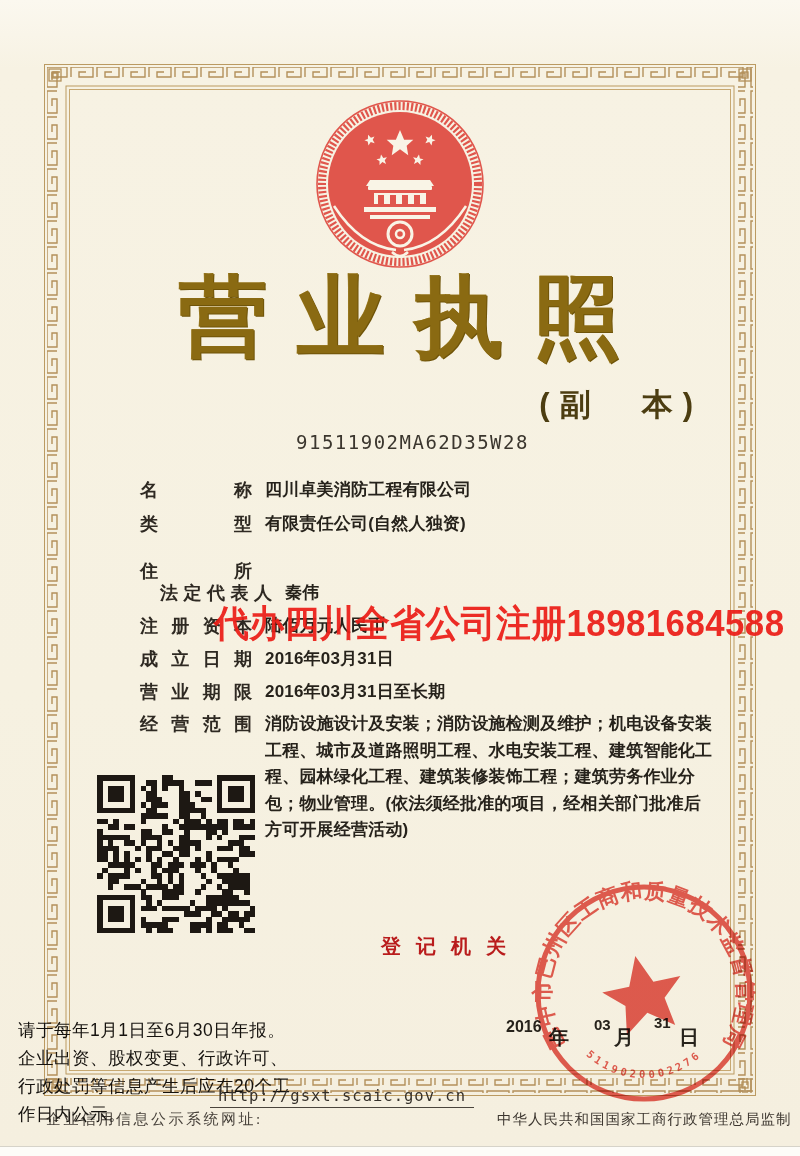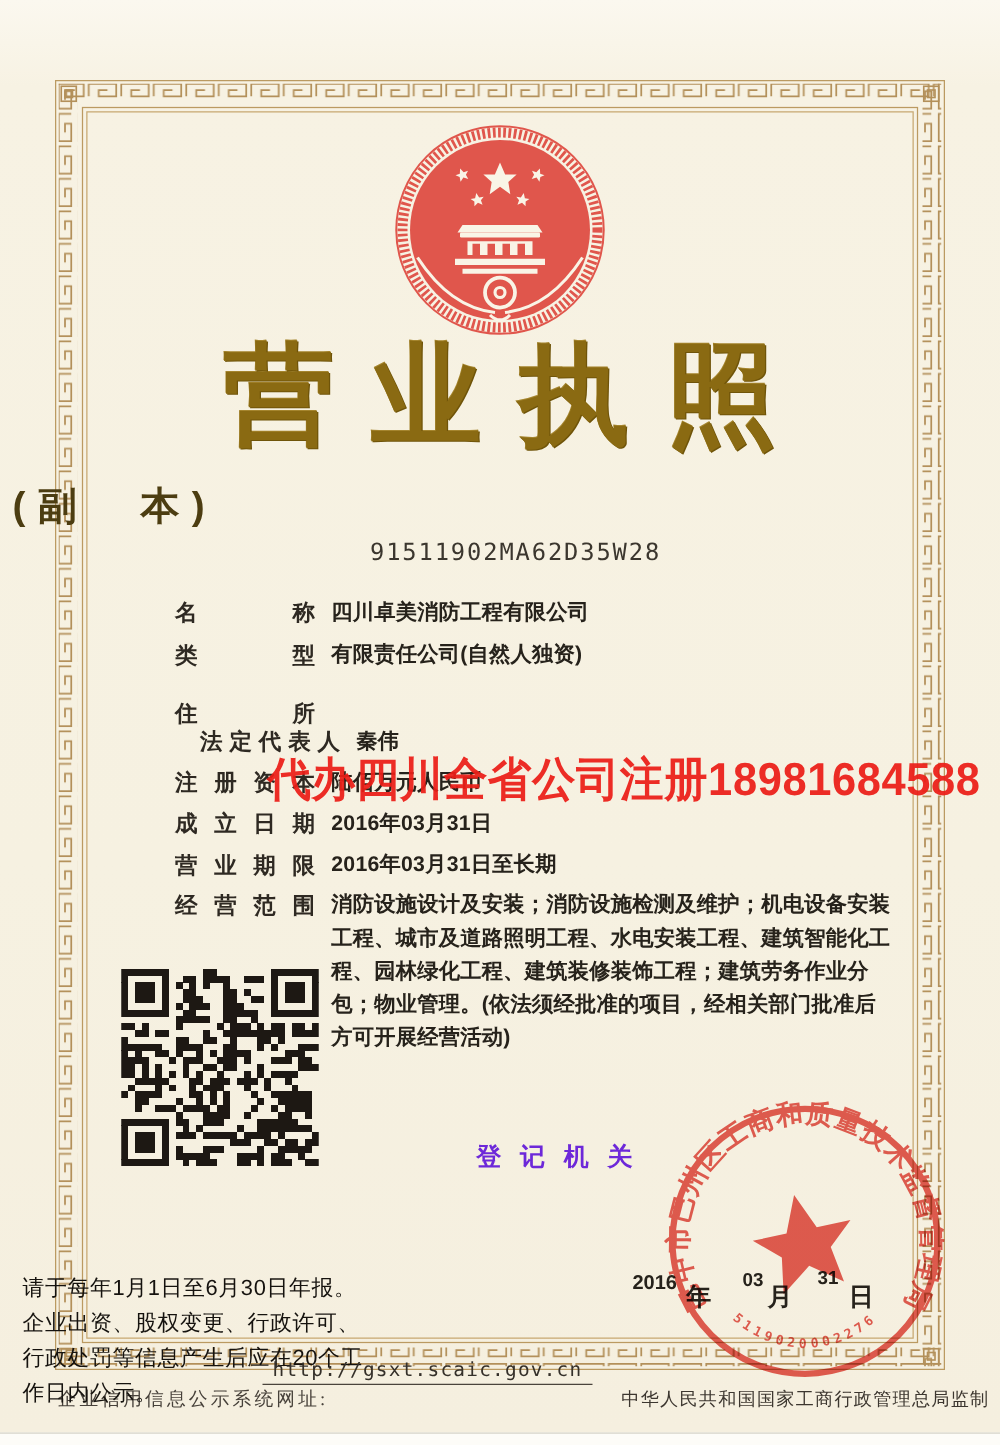--- a/index.html
+++ b/index.html
@@ -16,21 +16,21 @@
   .frame-svg{position:absolute;left:44px;top:64px;}
   .emblem{position:absolute;left:312px;top:100px;}
   .doc-title{
     position:absolute;left:0;top:272px;width:800px;text-align:center;
     font-size:88px;font-weight:900;line-height:1.05;
     color:#8a6a12;letter-spacing:30px;padding-left:30px;box-sizing:border-box;
     text-shadow:1px 1px 0 #6f5409, -0.5px -0.5px 0 #a5852e;
     font-family:Liberation Serif, serif;
   }
   .doc-subtitle{
-    position:absolute;left:0;top:384px;width:703px;text-align:left;
+    position:absolute;left:0;top:384px;width:703px;text-align:right;
     font-size:31px;font-weight:700;color:#4c3d11;letter-spacing:10px;padding-left:10px;box-sizing:border-box;
   }
   .credit-line{
     position:absolute;left:296px;top:431px;display:flex;align-items:baseline;gap:15px;white-space:nowrap;
   }
   .credit-label{font-size:18px;font-weight:700;color:#312c25;letter-spacing:7px;}
   .credit-code{font-family:"DejaVu Sans Mono",monospace;font-size:19px;color:#3b362e;letter-spacing:1.5px;}
   .fields{position:absolute;left:140px;top:480px;width:575px;}
   .field-row{position:absolute;left:0;display:flex;align-items:flex-start;width:575px;}
   .field-label{
@@ -44,21 +44,21 @@
   .row-0{top:0;}   .row-1{top:34px;} .row-2{top:81px;} .row-3{top:103px;margin-left:20px;}
   .row-4{top:136px;}.row-5{top:169px;}.row-6{top:202px;}.row-7{top:234px;}
   .watermark{
     position:absolute;left:214px;top:599px;width:470px;
     font-size:37px;font-weight:700;color:#ec1e17;white-space:nowrap;
     transform:scaleX(0.94);transform-origin:left center;letter-spacing:0.5px;
     z-index:30;opacity:0.93;
   }
   .qr{position:absolute;left:97px;top:775px;z-index:5;}
   .reg-authority{
-    position:absolute;left:381px;top:912px;font-size:20px;font-weight:600;color:#6d28d9;
+    position:absolute;left:381px;top:933px;font-size:20px;font-weight:600;color:#b91c1c;
     letter-spacing:15px;white-space:nowrap;
   }
   .date-line{position:absolute;left:0;top:0;}
   .d-year {position:absolute;left:506px;top:1018px;font-size:16px;color:#26221b;font-weight:600;}
   .d-yu   {position:absolute;left:549px;top:1024px;font-size:20px;color:#26221b;font-weight:700;}
   .d-month{position:absolute;left:594px;top:1016px;font-size:15px;color:#26221b;font-weight:600;}
   .d-mu   {position:absolute;left:614px;top:1024px;font-size:20px;color:#26221b;font-weight:700;}
   .d-day  {position:absolute;left:654px;top:1014px;font-size:15px;color:#26221b;font-weight:600;}
   .d-du   {position:absolute;left:679px;top:1024px;font-size:20px;color:#26221b;font-weight:700;}
   .seal{position:absolute;left:527px;top:876px;z-index:40;mix-blend-mode:multiply;opacity:0.88;}

